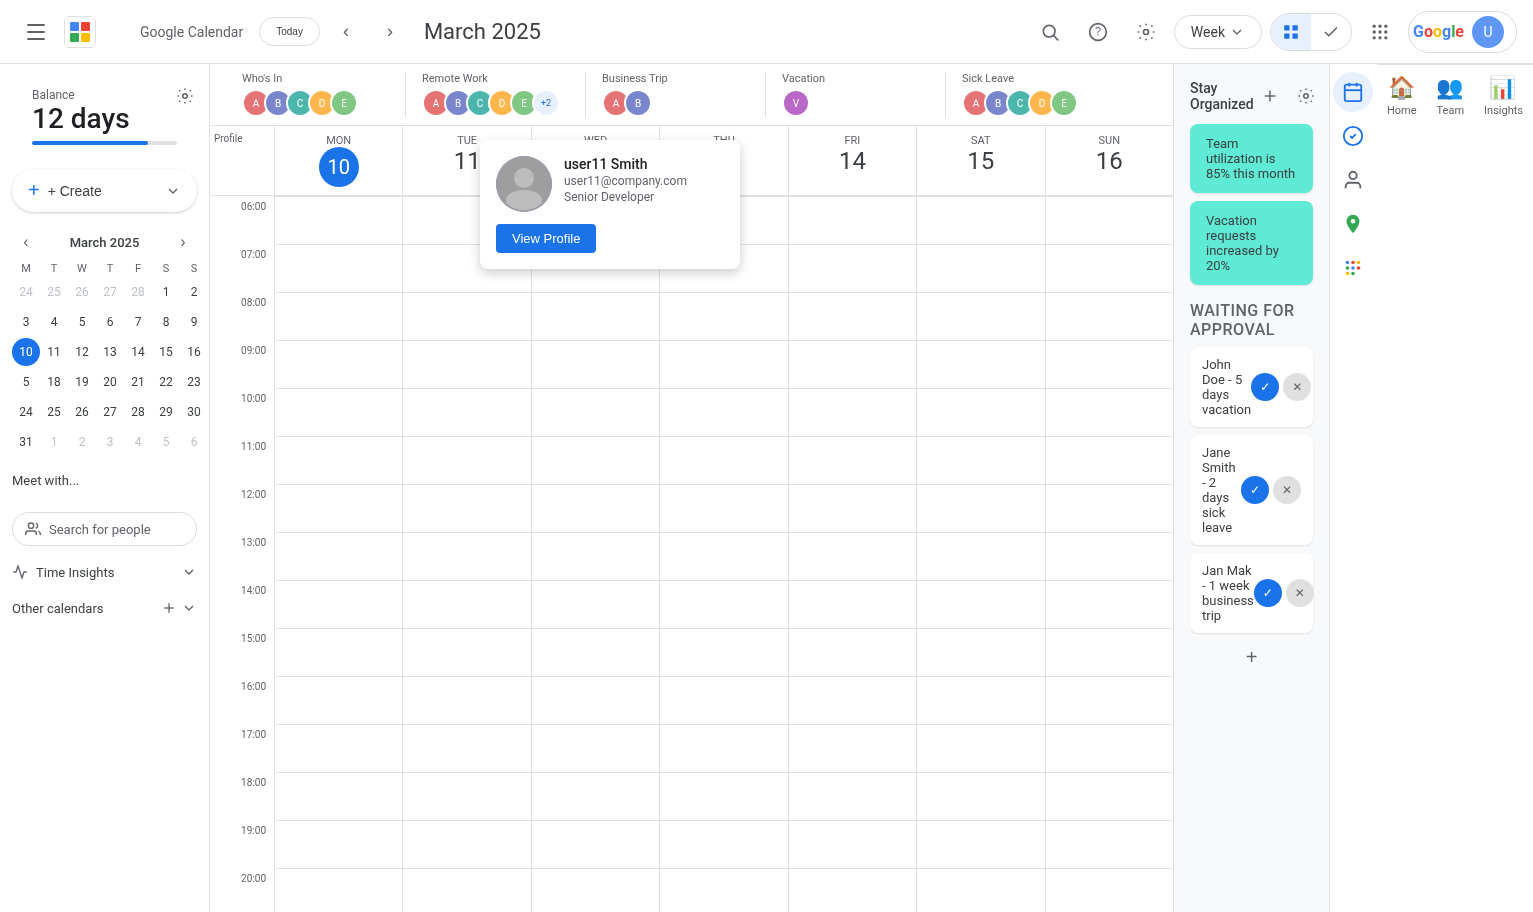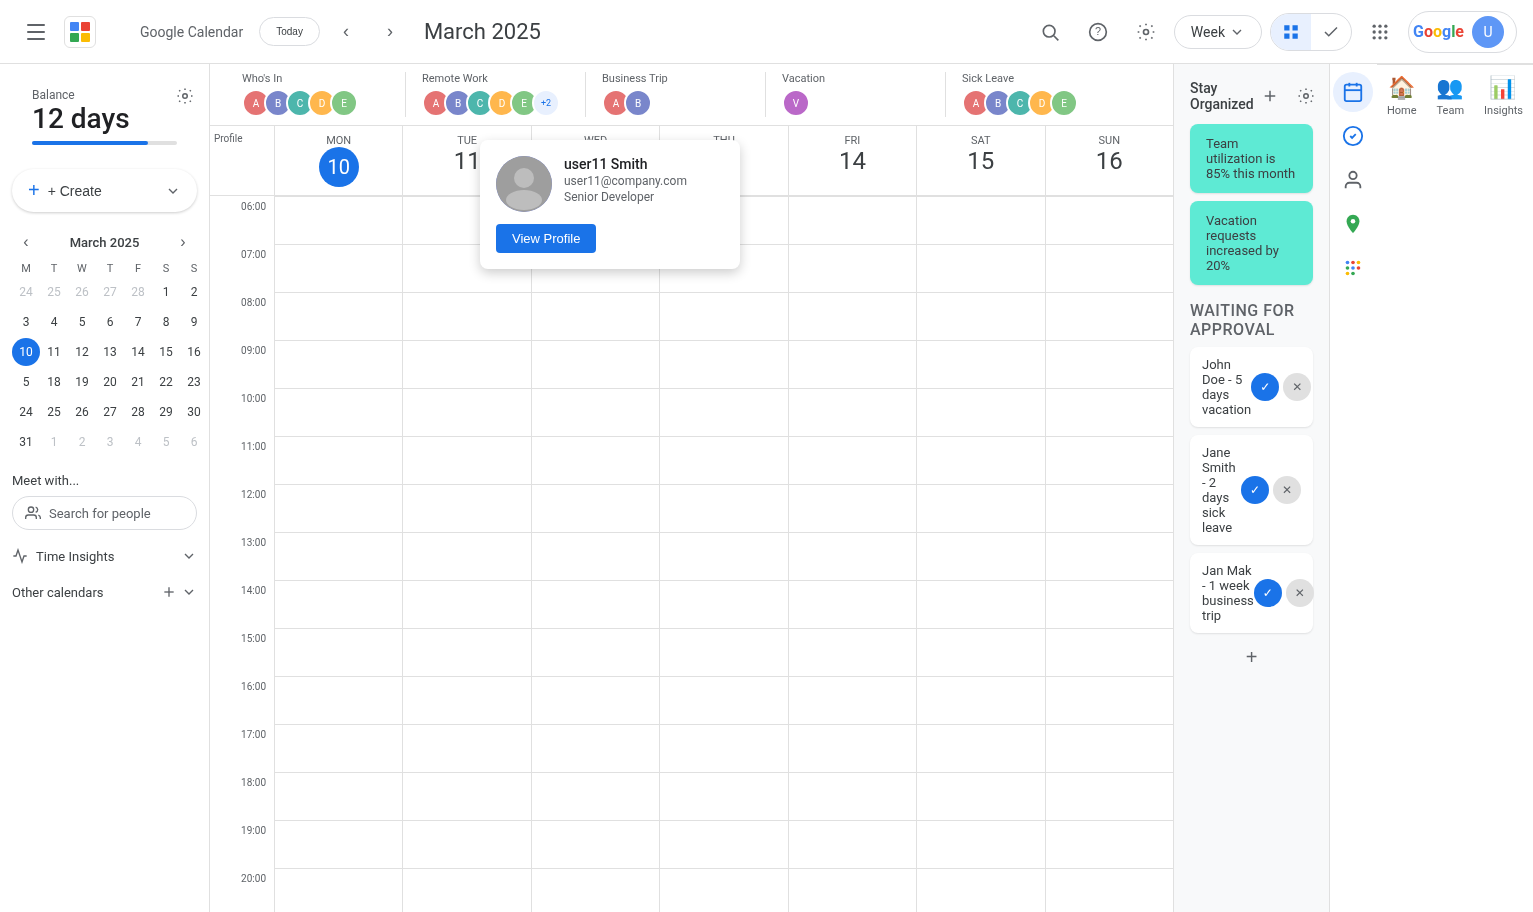--- a/index.html
+++ b/index.html
@@ -50,21 +50,21 @@
     .mini-cal-title { font-size: 13px; font-weight: 500; color: #3c4043; }
     .mini-cal-nav { background: none; border: none; cursor: pointer; color: #5f6368; font-size: 16px; width: 28px; height: 28px; border-radius: 50%; display: flex; align-items: center; justify-content: center; }
     .mini-cal-grid { display: grid; grid-template-columns: repeat(7, 1fr); gap: 0; text-align: center; }
     .mini-cal-day-header { font-size: 11px; color: #5f6368; padding: 2px 0; }
     .mini-cal-day { font-size: 12px; color: #3c4043; padding: 4px 2px; border-radius: 50%; width: 28px; height: 28px; display: flex; align-items: center; justify-content: center; margin: 1px auto; cursor: pointer; }
     .mini-cal-day.today { background: #1a73e8; color: white; border-radius: 50%; }
     .mini-cal-day.other-month { color: #bdc1c6; }
 
     
     .meet-section { padding: 8px 12px; }
-    .meet-label { font-size: 13px; color: #3c4043; margin-bottom: 8px; }
+    .meet-label { font-size: 13px; color: #3c4043; margin-bottom: 24px; }
     .search-people { display: flex; align-items: center; gap: 8px; border: 1px solid #dadce0; border-radius: 24px; padding: 8px 12px; cursor: pointer; color: #5f6368; }
 
     
     .sidebar-section { padding: 4px 0; }
     .sidebar-section-header { display: flex; align-items: center; justify-content: space-between; padding: 6px 12px; cursor: pointer; }
     .sidebar-section-title { font-size: 13px; color: #3c4043; display: flex; align-items: center; gap: 8px; }
 
     
     .right-panel { width: 360px; min-width: 360px; background: #f8f9fa; border-left: 1px solid #e0e0e0; display: flex; flex-direction: row; }
     .right-panel-content { flex: 1; overflow-y: auto; padding: 16px; }

